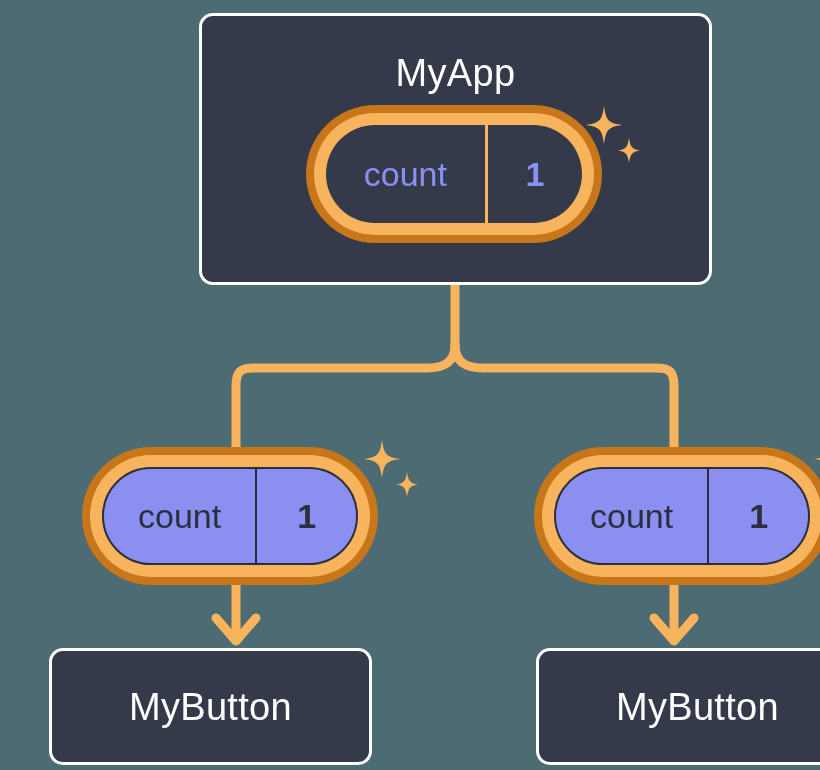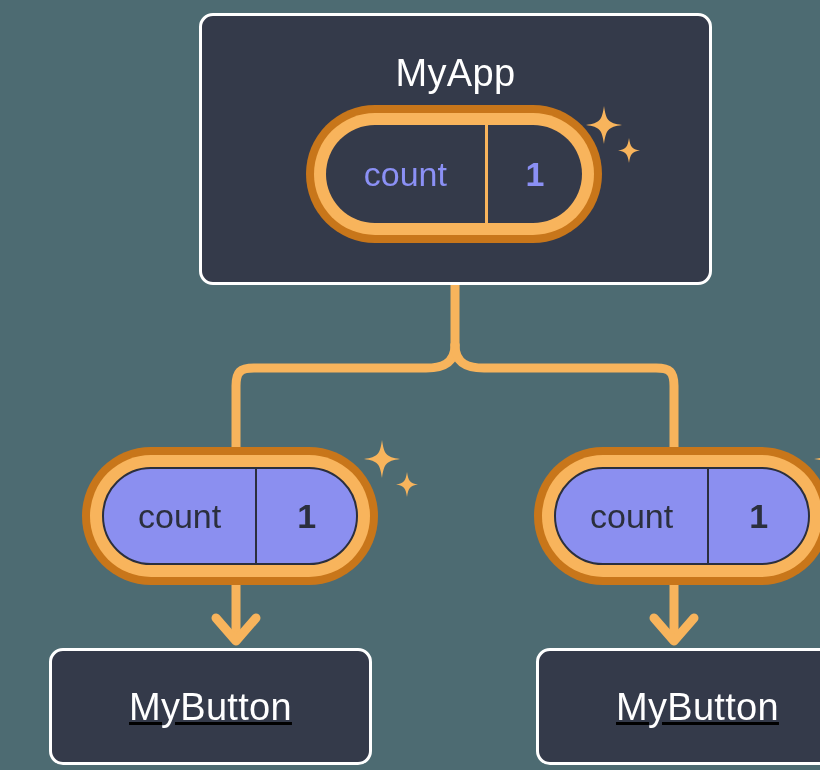--- a/index.html
+++ b/index.html
@@ -50,21 +50,20 @@
     border-radius: 14px;
   }
   .node-card.leaf {
     width: 323px;
     height: 117px;
     top: 648px;
     border-radius: 14px;
     display: flex;
     align-items: center;
     justify-content: center;
-    text-decoration: underline;
   }
   .node-card.leaf.left  { left: 5px; }
   .node-card.leaf.right { left: 492px; }
 
   .root-title {
     position: absolute;
     top: 38px;
     left: 0;
     width: 100%;
     text-align: center;

